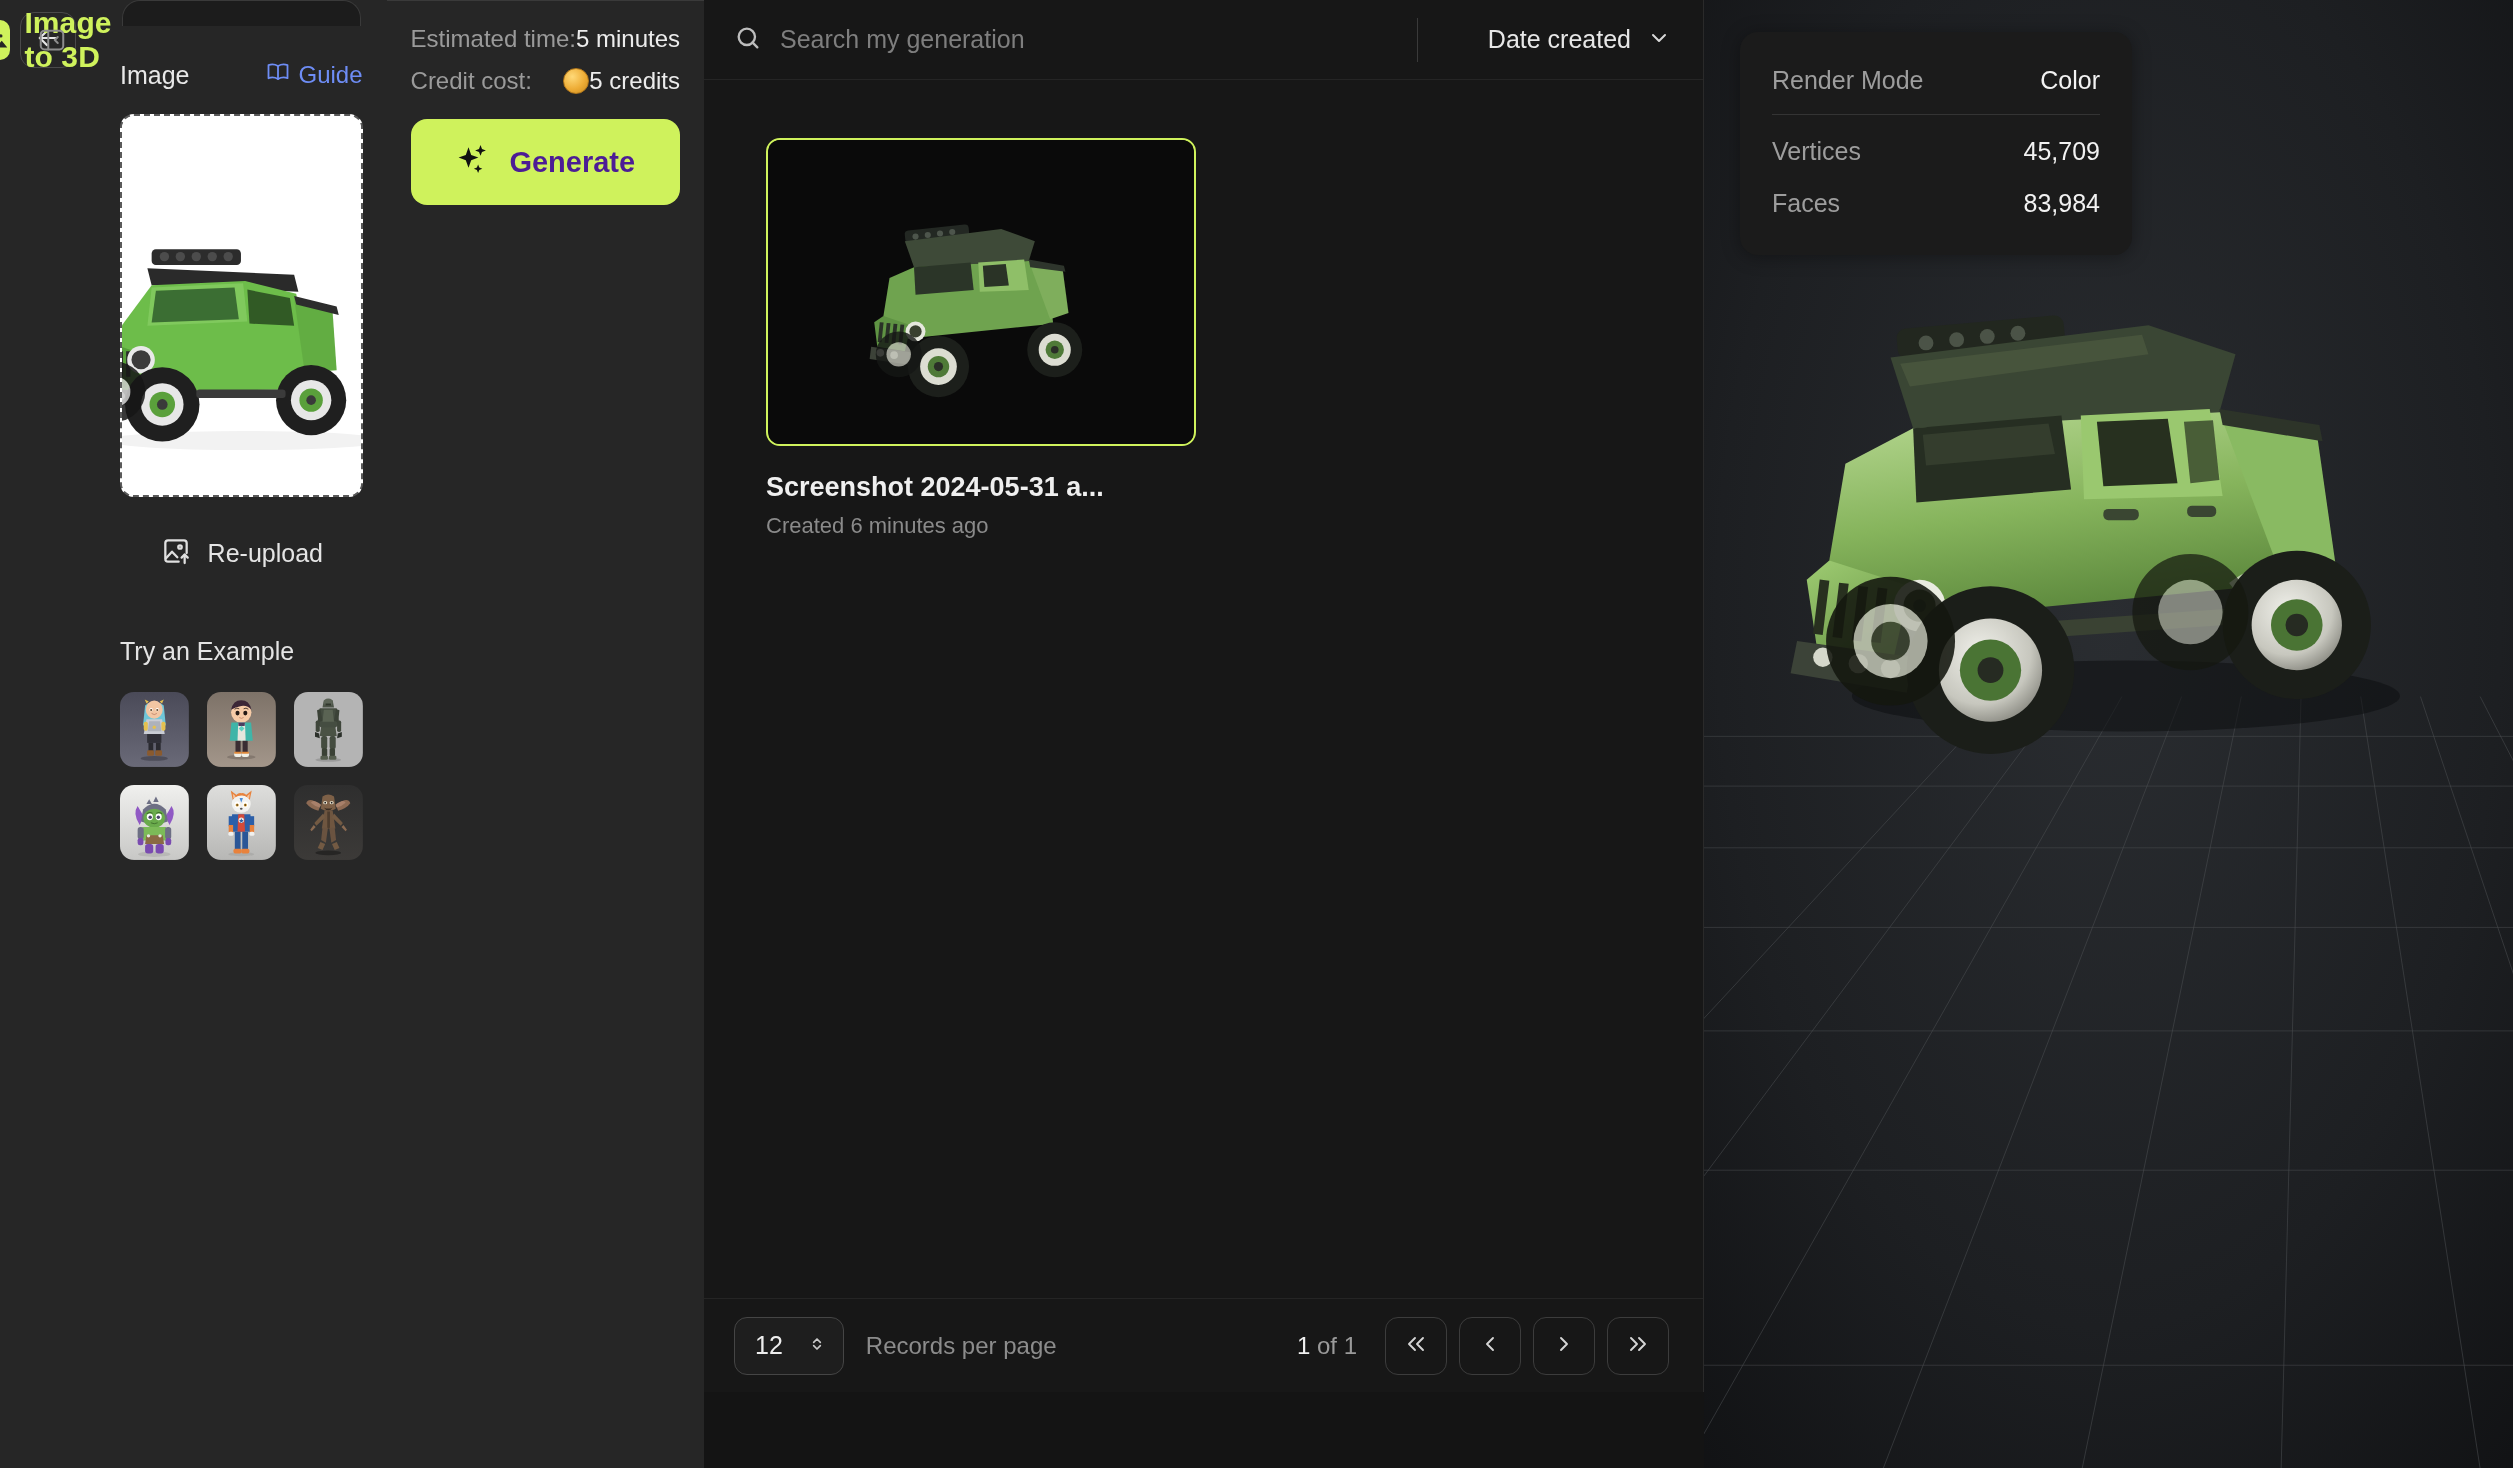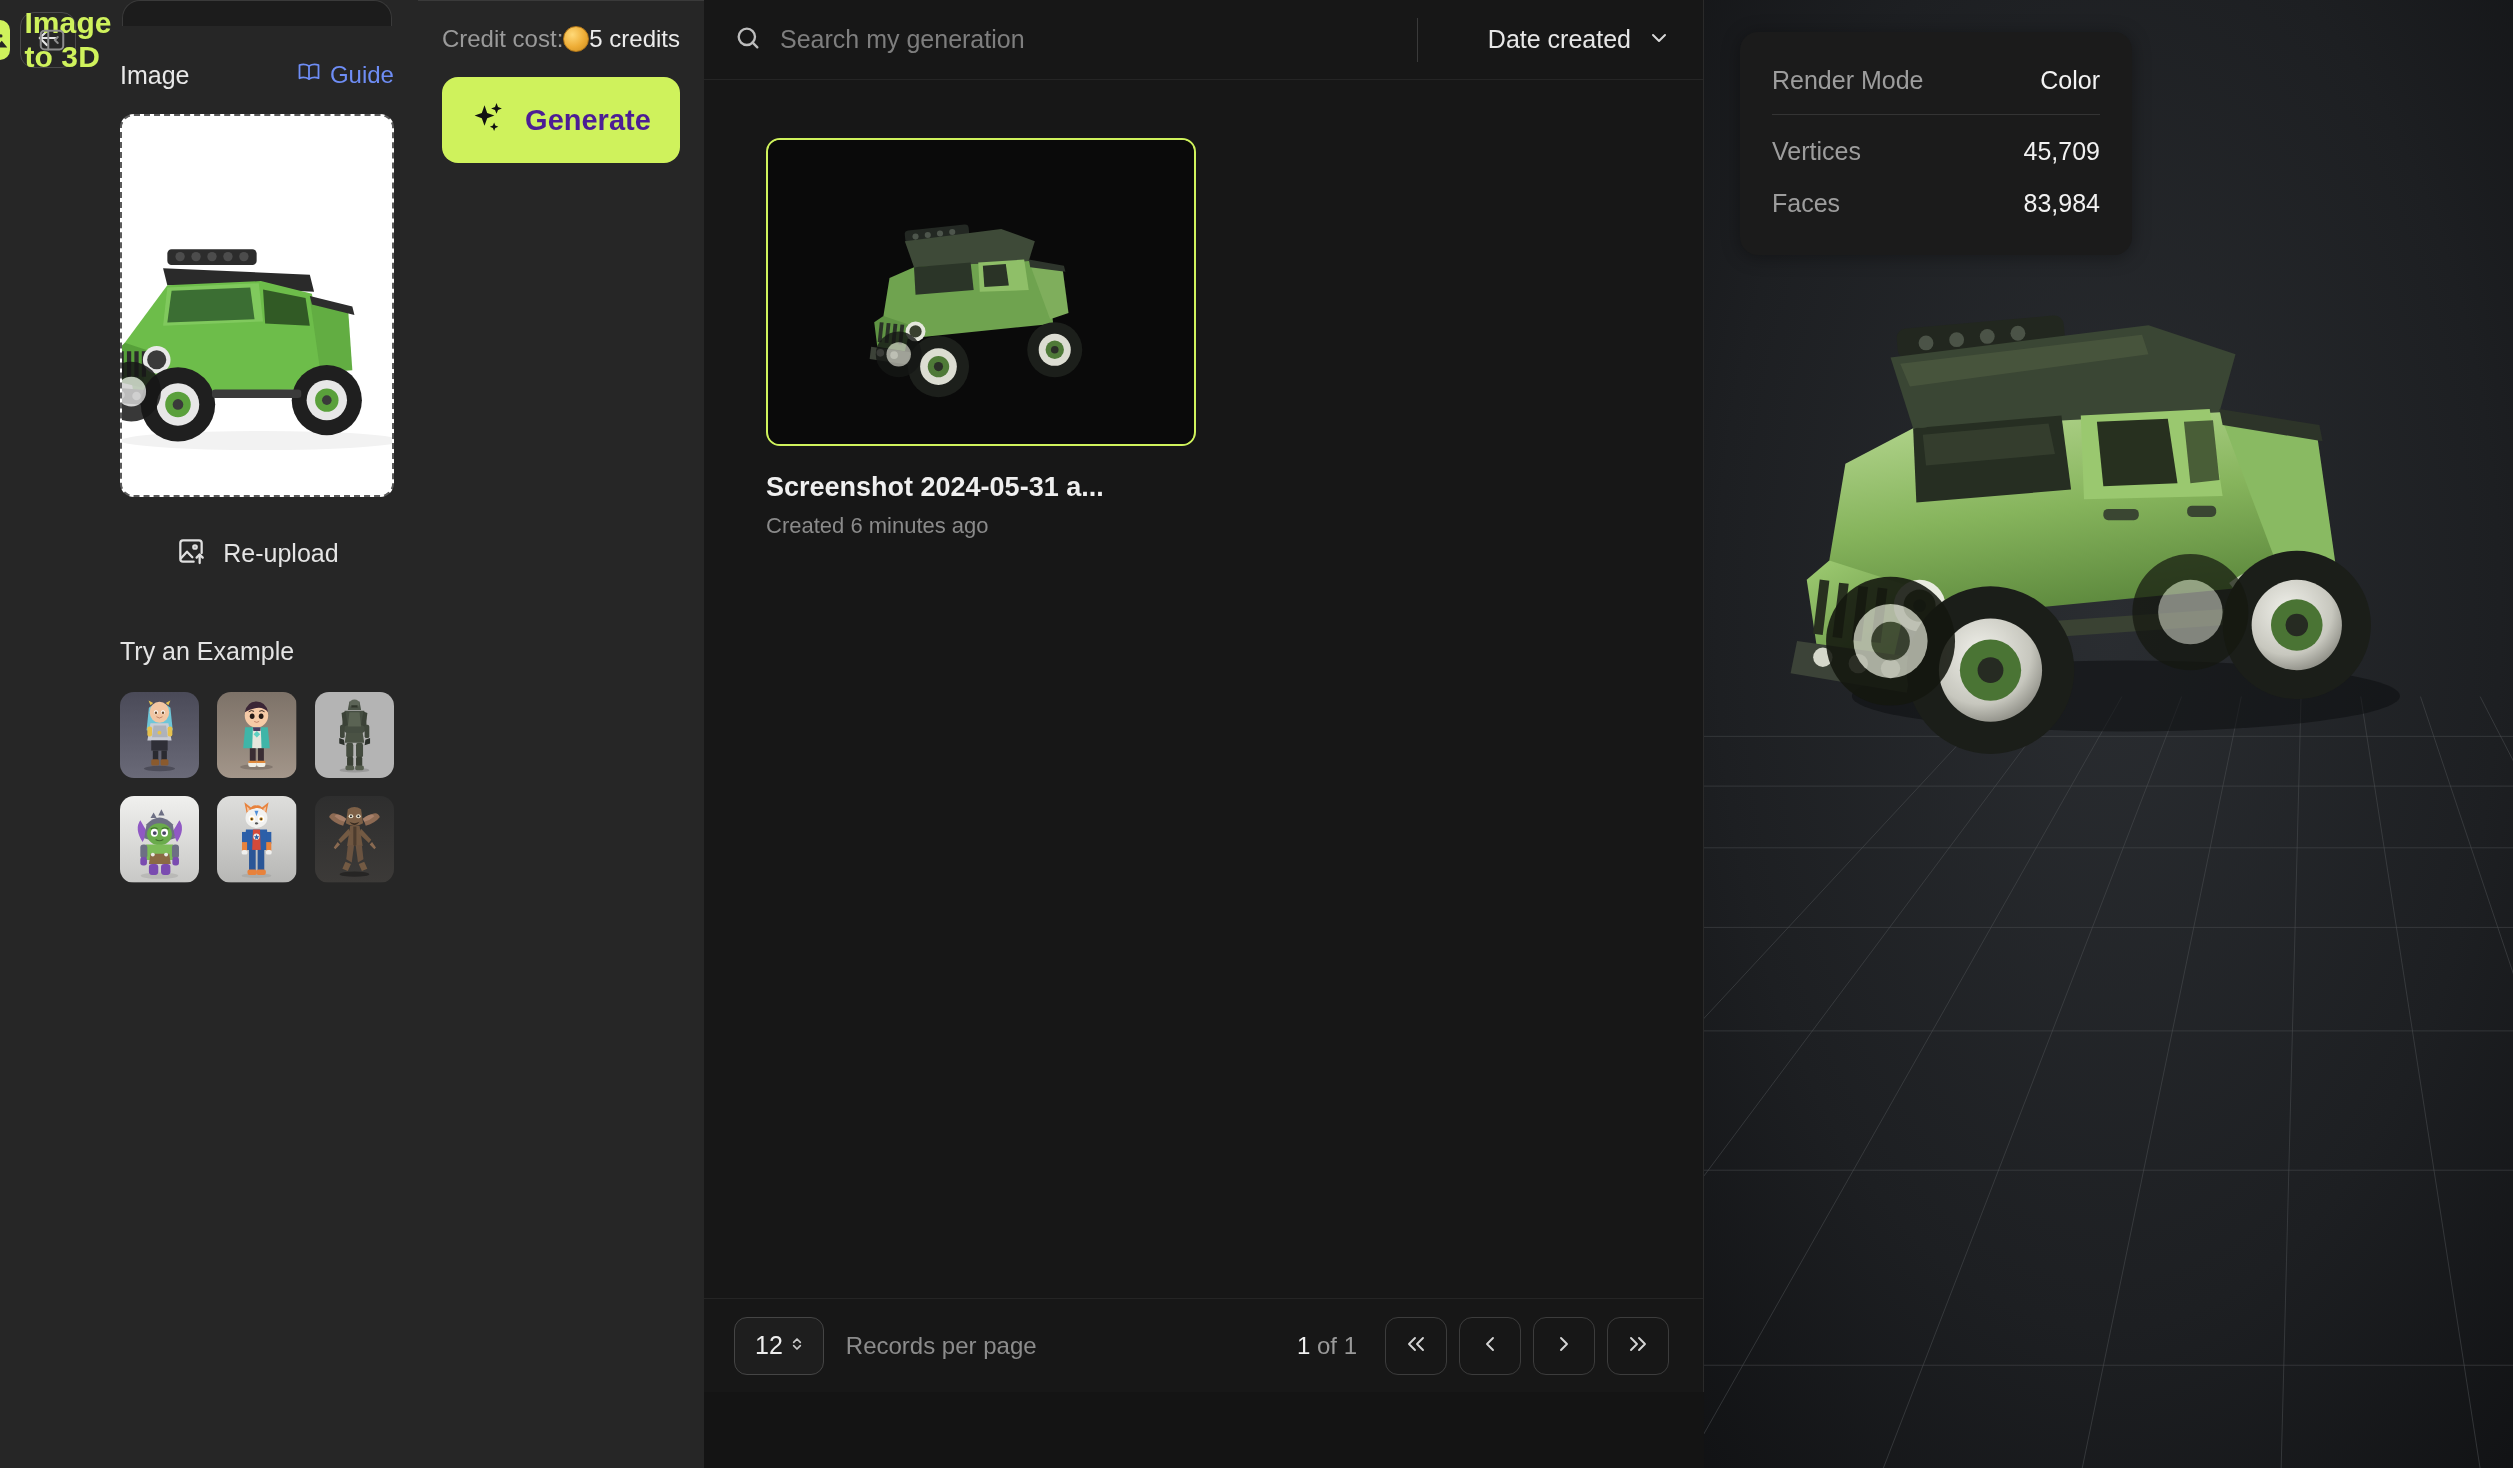--- a/index.html
+++ b/index.html
@@ -182,21 +182,21 @@
   }
   .gen-sub { color: #8a8a8a; font-size: 22px; margin-top: 10px; }
 
   .pager {
     flex: 0 0 94px; height: 94px;
     border-top: 1px solid #252525;
     display: flex; align-items: center;
     padding: 0 34px 0 30px; gap: 22px;
   }
   .per-page {
-    display: flex; align-items: center; gap: 4px;
+    display: flex; align-items: center; gap: 24px;
     border: 1px solid #454545; border-radius: 13px;
     height: 58px; padding: 0 16px 0 20px; cursor: pointer;
     background: #1e1e1e;
   }
   .per-page-num { color: #ededed; font-size: 25px; }
   .per-page svg { width: 20px; height: 22px; }
   .pager-label { color: #8c8c8c; font-size: 24px; }
   .pager-right {
     margin-left: auto; display: flex; align-items: center; gap: 12px; justify-content: space-between;
   }
@@ -562,20 +562,24 @@
             <path d="M78 168 l-8 18 14 6 8-18z" fill="#735a43"></path>
             <path d="M126 168 l8 18-14 6-8-18z" fill="#735a43"></path>
           </svg>
         </div>
 
       </div>
     </div>
 
     <div class="sidebar-footer">
       <div class="cost-row">
+        <span class="cost-label">Estimated time:</span>
+        <span class="cost-value">5 minutes</span>
+      </div>
+      <div class="cost-row">
         <span class="cost-label">Credit cost:</span>
         <span class="cost-value with-coin">
           <span class="coin"></span>
           <span>5 credits</span>
         </span>
       </div>
       <div class="generate-btn">
         <span>
           <svg viewBox="0 0 24 24" fill="#111">
             <path d="M9 3.5 L10.8 8.6 L15.6 10.4 L10.8 12.2 L9 17.2 L7.2 12.2 L2.4 10.4 L7.2 8.6 Z"></path>

